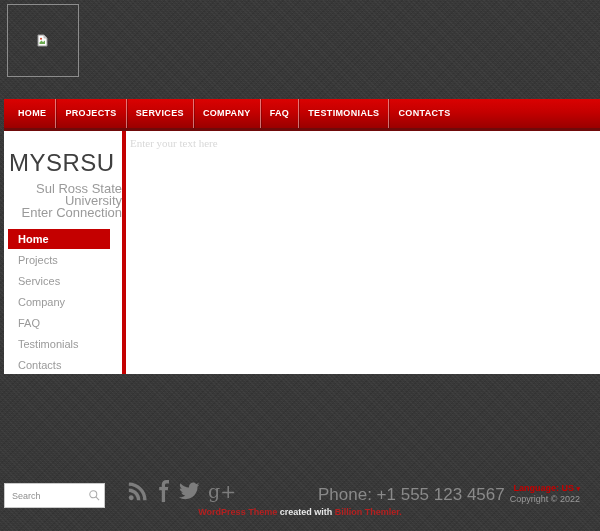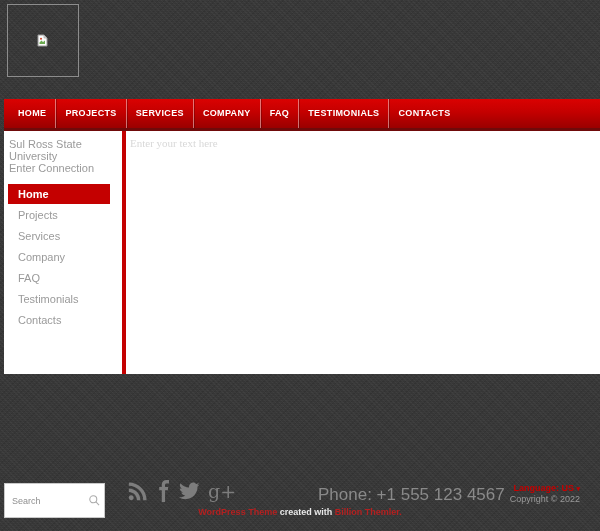--- a/index.html
+++ b/index.html
@@ -41,30 +41,30 @@
     background:#ffffff; display:flex;
   }
   .sidebar{ width:118px; flex:none; }
   .content-divider{ width:4px; flex:none; background:var(--accent,#c40000); }
   .main{ flex:1; padding:6px 0 0 4px; }
   .placeholder-text{ color:#d8d8d8; font-size:11px; cursor:text;font-family:Liberation Serif, serif; }
   .site-title{
     margin:19px 0 0 5px; font-size:24px; line-height:26px;
     color:#3f3f3f; font-weight:400; letter-spacing:.5px;
   }
-  .site-subtitle{ margin:7px 0 0 5px; font-size:11px; line-height:12px; color:#9a9a9a; }
+  .site-subtitle{ margin:7px 0 0 5px; font-size:13px; line-height:12px; color:#9a9a9a;text-align:right; }
   .menu{ margin-top:10px; }
   .menu-item{
     height:20px; line-height:20px; margin:0 12px 1px 4px; padding-left:10px;
     font-size:11px; color:#9a9a9a; cursor:pointer;
   }
   .menu-item.active{ background:var(--accent,#c40000); color:#ffffff; font-weight:600; }
   
   .search-box{
-    position:absolute; left:4px; top:483px; width:101px; height:35px;
+    position:absolute; left:4px; top:483px; width:101px; height:25px;
     background:#ffffff; border:1px solid #c9c9c9;
     display:flex; align-items:center;
   }
   .search-input{
     flex:1; min-width:0; border:0; outline:0; background:transparent;
     padding:0 0 0 7px; font-size:9px; color:#555; font-family:inherit;
   }
   .search-input::placeholder{ color:#8f8f8f; }
   .search-btn{ flex:none; width:16px; height:16px; border:0; background:transparent;
     padding:0 2px 0 0; cursor:pointer; display:flex; align-items:center; }
@@ -111,20 +111,21 @@
 
     <span class="nav-item">FAQ</span>
 
     <span class="nav-item">TESTIMONIALS</span>
 
     <span class="nav-item">CONTACTS</span>
   </div>
 
 <div class="content">
   <div class="sidebar">
+    <div class="site-title">MYSRSU</div>
     <div class="site-subtitle">
       <div>Sul Ross State University</div>
       <div>Enter Connection</div>
     </div>
     <div class="menu">
 
         <div class="menu-item active">Home</div>
 
         <div class="menu-item">Projects</div>
 

